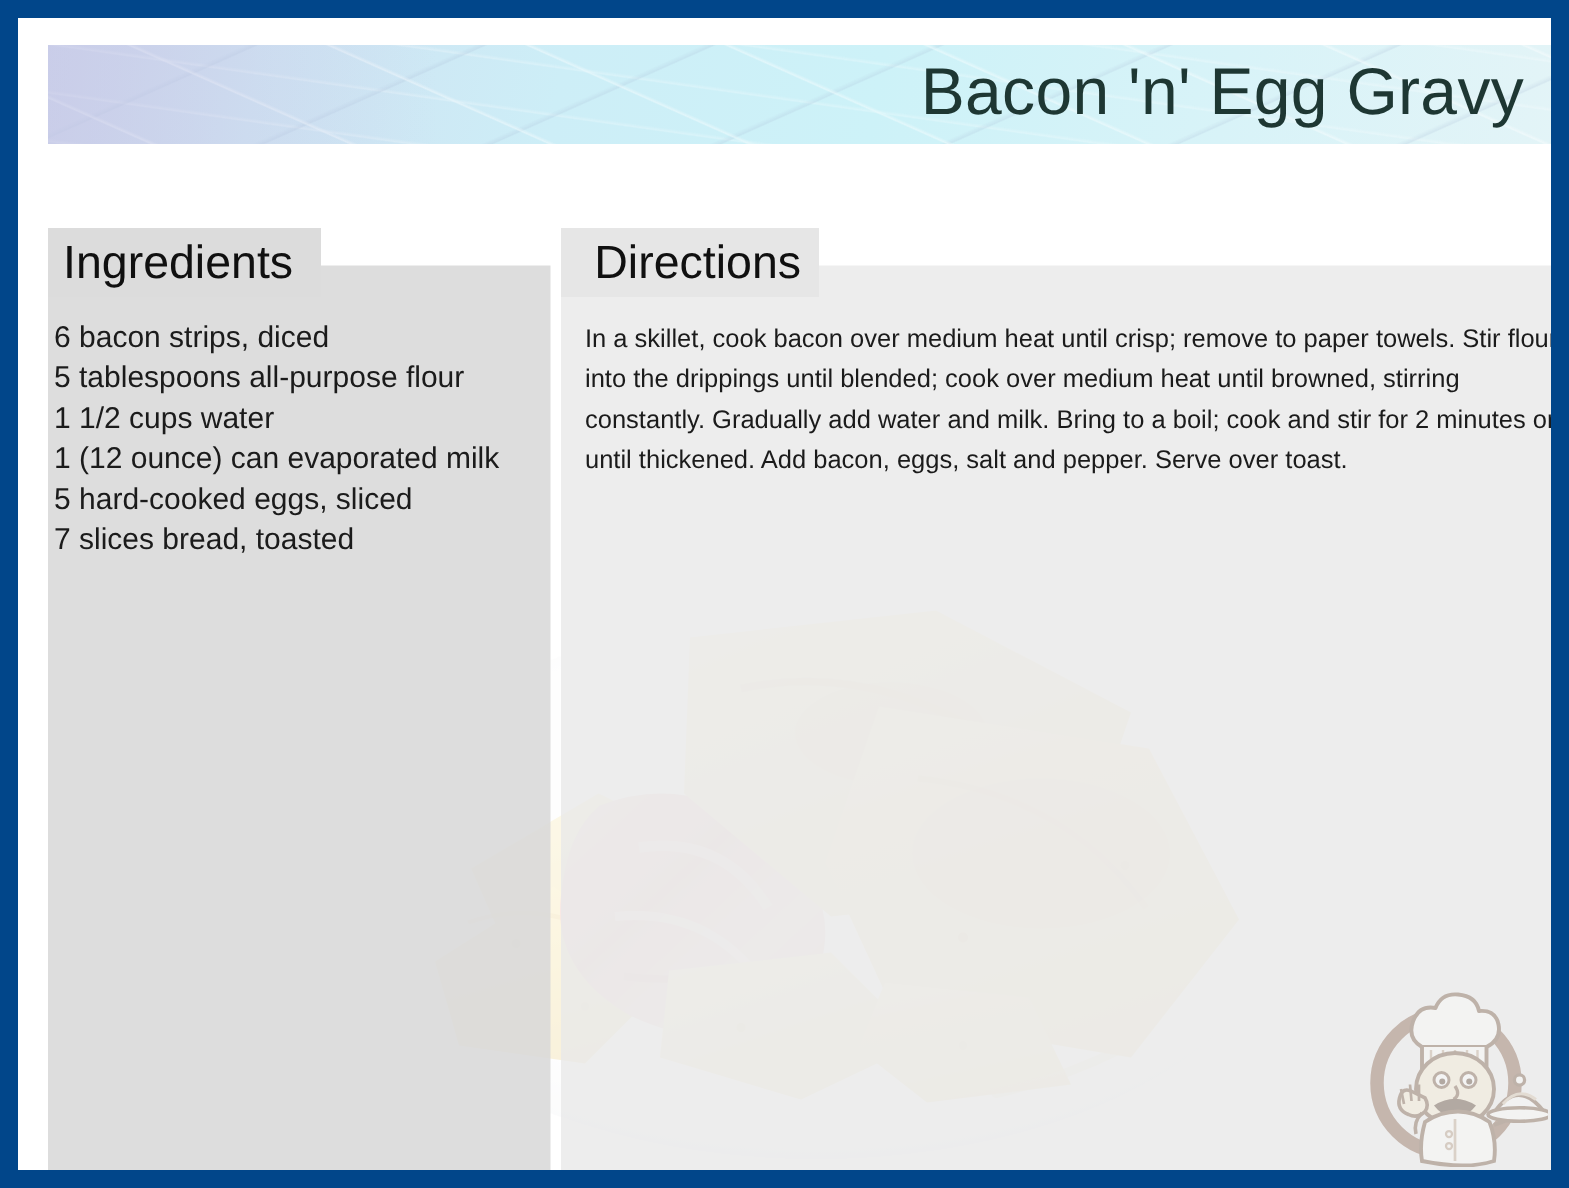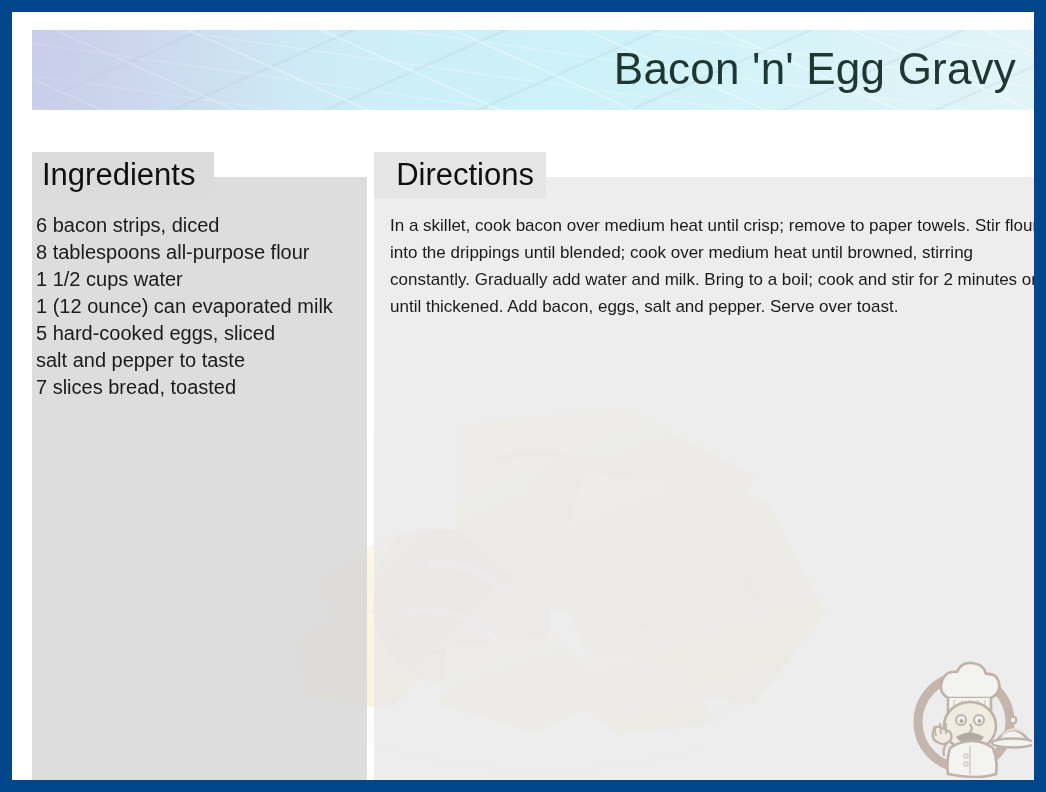--- a/index.html
+++ b/index.html
@@ -32,21 +32,21 @@
     background: #ffffff;
     overflow: hidden;
   }
 
   
   .banner {
     position: absolute;
     left: 8px;
     top: 6px;
     width: 1004px;
-    height: 80px;
+    height: 66px;
     overflow: hidden;
     background:
       linear-gradient(100deg,
         #cfd2ea 0%,
         #cfe2f2 14%,
         #cdeef7 34%,
         #cdf2f8 55%,
         #d8f3f8 78%,
         #e3f4f7 100%);
   }
@@ -260,25 +260,24 @@
     <div class="panel-ingredients"></div>
 
     <div class="panel-directions"></div>
 
     <div class="tab tab-ingredients">Ingredients</div>
 
     <div class="tab tab-directions">Directions</div>
 
     <div class="ingredients-list">
       <div class="ing-item">6 bacon strips, diced</div>
-      <div class="ing-item">8 tablespoons all-purpose flour</div>
+      <div class="ing-item">5 tablespoons all-purpose flour</div>
       <div class="ing-item">1 1/2 cups water</div>
       <div class="ing-item">1 (12 ounce) can evaporated milk</div>
       <div class="ing-item">5 hard-cooked eggs, sliced</div>
-      <div class="ing-item">salt and pepper to taste</div>
       <div class="ing-item">7 slices bread, toasted</div>
     </div>
 
     <div class="directions-text">In a skillet, cook bacon over medium heat until crisp; remove to paper towels. Stir flour into the drippings until blended; cook over medium heat until browned, stirring constantly. Gradually add water and milk. Bring to a boil; cook and stir for 2 minutes or until thickened. Add bacon, eggs, salt and pepper. Serve over toast.</div>
 
     <div class="chef-logo">
       <svg viewBox="0 0 128 124" xmlns="http://www.w3.org/2000/svg">
         <g fill="none" stroke="#7a5c46" stroke-width="3">
           <circle cx="60" cy="68" r="46" stroke="#8a6550" stroke-width="9"></circle>
         </g>

